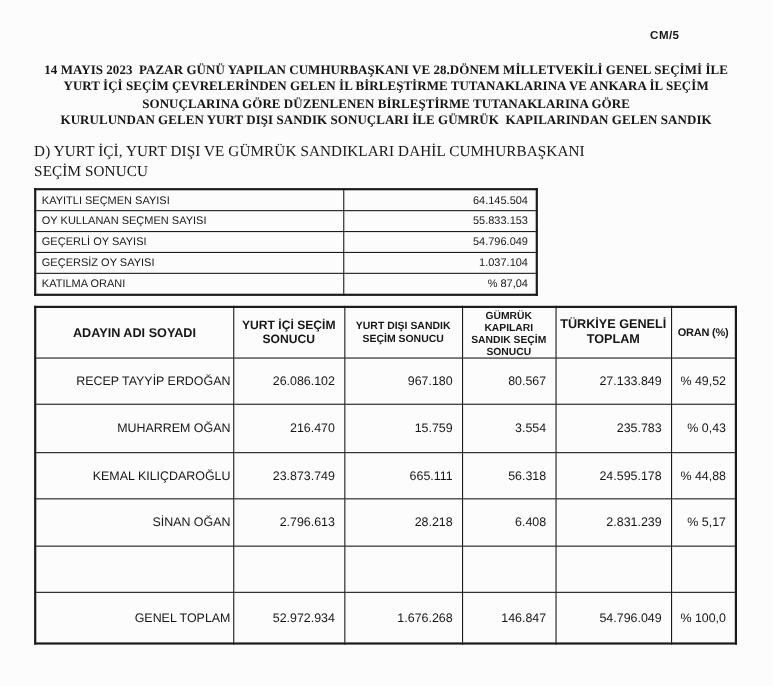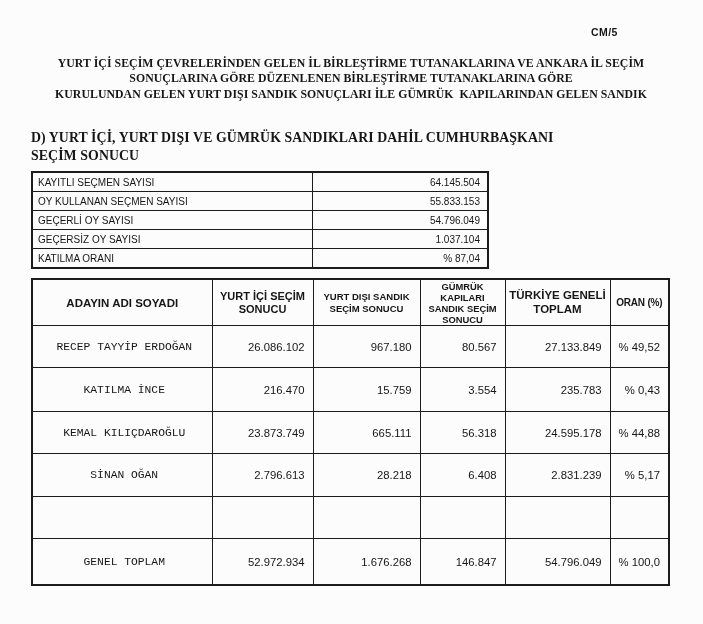--- a/index.html
+++ b/index.html
@@ -22,21 +22,21 @@
     text-align:center;
     font-family:"Liberation Serif", serif;
     font-weight:700;
     font-size:11.8px; line-height:15.3px;
     letter-spacing:0.05px;
   }
   .intro-line { white-space:pre-wrap; }
   .section-title {
     position:absolute; top:129px; left:31px; width:600px;
     font-family:"Liberation Serif", serif;
-    font-weight:700;
+    font-weight:400;
     font-size:13.8px; line-height:17.5px;
     letter-spacing:0.1px;
   }
   table { border-collapse:collapse; table-layout:fixed; }
   .summary-table {
     position:absolute; top:171px; left:31px;
     width:456px;
     border:2px solid #1c1c1c;
   }
   .summary-table td {
@@ -62,37 +62,38 @@
     overflow:hidden;
   }
   .results-table th { font-weight:700; text-align:center; height:45px; }
   .th-c0 { font-size:11.5px; }
   .th-c1 { font-size:11px;  line-height:13px;margin-left:31px; }
   .th-c2 { font-size:9.5px; line-height:11.5px; }
   .th-c3 { font-size:9.4px; line-height:11px; }
   .th-c4 { font-size:11.5px; line-height:13.5px; }
   .th-c5 { font-size:10px; letter-spacing:-0.2px; }
   .results-table td { font-size:11.3px; }
-  .results-table td.name { text-align:center; padding-left:6px;font-family:Liberation Mono, monospace; }
+  .results-table td.name { text-align:right; padding-left:6px; }
   .results-table td.num  { text-align:right; padding-right:8px; }
   tr.r-1 td { height:41px; }
   tr.r-2 td { height:43px; }
   tr.r-3 td { height:41px; }
   tr.r-4 td { height:42px; }
   tr.r-5 td { height:41px; }
   tr.r-6 td { height:45px; }
 </style>
 </head>
 <body>
 
 <div class="page">
 
   <div class="page-ref">CM/5</div>
 
   <div class="intro">
+    <div class="intro-line">14 MAYIS 2023  PAZAR GÜNÜ YAPILAN CUMHURBAŞKANI VE 28.DÖNEM MİLLETVEKİLİ GENEL SEÇİMİ İLE</div>
     <div class="intro-line">YURT İÇİ SEÇİM ÇEVRELERİNDEN GELEN İL BİRLEŞTİRME TUTANAKLARINA VE ANKARA İL SEÇİM</div>
     <div class="intro-line">SONUÇLARINA GÖRE DÜZENLENEN BİRLEŞTİRME TUTANAKLARINA GÖRE</div>
     <div class="intro-line">KURULUNDAN GELEN YURT DIŞI SANDIK SONUÇLARI İLE GÜMRÜK  KAPILARINDAN GELEN SANDIK</div>
   </div>
 
   <div class="section-title">
     <div>D) YURT İÇİ, YURT DIŞI VE GÜMRÜK SANDIKLARI DAHİL CUMHURBAŞKANI</div>
     <div>SEÇİM SONUCU</div>
   </div>
 
@@ -147,21 +148,21 @@
     <tbody>
       <tr class="r-1">
         <td class="name">RECEP TAYYİP ERDOĞAN</td>
         <td class="num">26.086.102</td>
         <td class="num">967.180</td>
         <td class="num">80.567</td>
         <td class="num">27.133.849</td>
         <td class="num">% 49,52</td>
       </tr>
       <tr class="r-2">
-        <td class="name">KATILMA İNCE</td>
+        <td class="name">MUHARREM OĞAN</td>
         <td class="num">216.470</td>
         <td class="num">15.759</td>
         <td class="num">3.554</td>
         <td class="num">235.783</td>
         <td class="num">% 0,43</td>
       </tr>
       <tr class="r-3">
         <td class="name">KEMAL KILIÇDAROĞLU</td>
         <td class="num">23.873.749</td>
         <td class="num">665.111</td>

